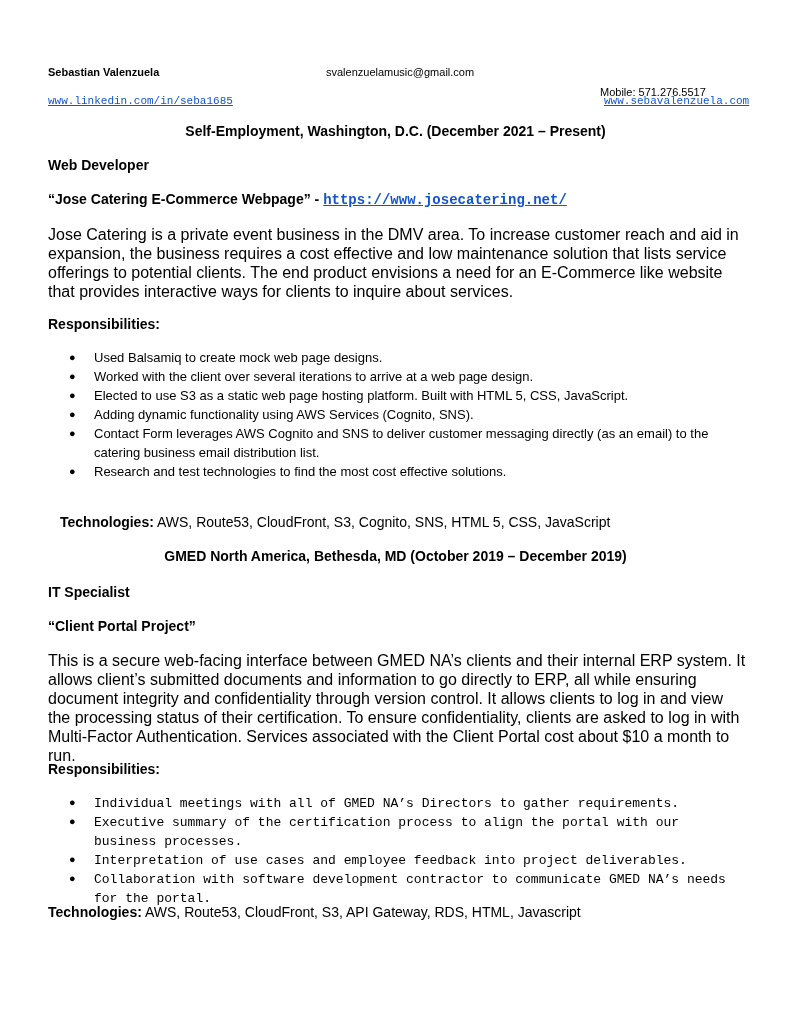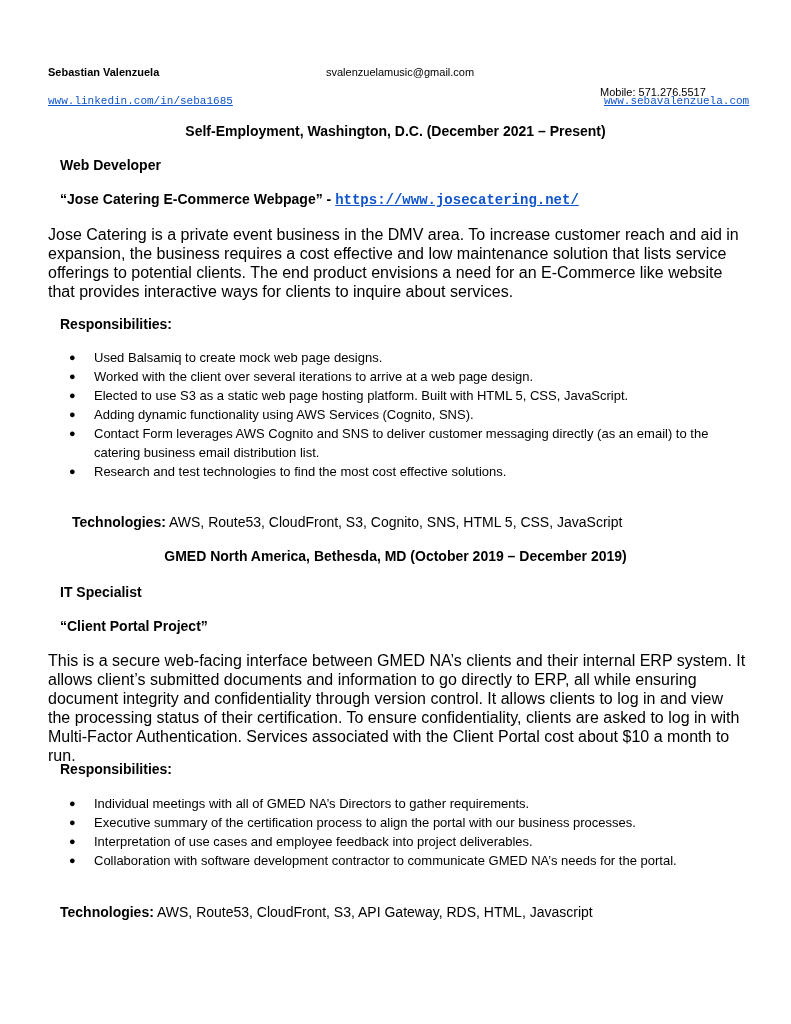--- a/index.html
+++ b/index.html
@@ -4,21 +4,21 @@
 <style>
   html, body { margin: 0; padding: 0; background: #ffffff; }
   body {
     width: 791px; height: 1024px; position: relative; overflow: hidden;
     font-family: "Liberation Sans", sans-serif; color: #000;
   }
   .abs { position: absolute; white-space: nowrap; }
   .hdr { font-size: 11px; }
   .bold { font-weight: bold; }
   a, .link { color: #1155cc; text-decoration: underline; font-family: Liberation Mono, monospace; }
-  .t14 { font-size: 14px; margin-left: 12px; }
+  .t14 { font-size: 14px; }
   .para { position: absolute; left: 48px; width: 700px; font-size: 16px; line-height: 19px; }
   .center { position: absolute; left: 0; width: 791px; text-align: center; font-size: 14px; font-weight: bold; }
   ul.bul { position: absolute; left: 48px; width: 700px; margin: 0; padding: 0; list-style: none; font-size: 13px; line-height: 19px; }
   ul.bul li { position: relative; padding-left: 46px; }
   ul.bul li::before { content: "\25CF"; position: absolute; left: 21px; top: 0; font-size: 11px; }
 </style>
 </head>
 <body>
 
 <div class="abs hdr bold" style="left:48px; top:66px;">Sebastian Valenzuela</div>
@@ -44,21 +44,21 @@
 </ul>
 <div class="abs t14" style="left:60px; top:514px;">
   <span class="bold">Technologies:</span><span> AWS, Route53, CloudFront, S3, Cognito, SNS, HTML 5, CSS, JavaScript</span>
 </div>
 
 <div class="center" style="top:548px;">GMED North America, Bethesda, MD (October 2019 – December 2019)</div>
 <div class="abs t14 bold" style="left:48px; top:584px;">IT Specialist</div>
 <div class="abs t14 bold" style="left:48px; top:618px;">“Client Portal Project”</div>
 <div class="para" style="top:651px;">This is a secure web-facing interface between GMED NA’s clients and their internal ERP system. It allows client’s submitted documents and information to go directly to ERP, all while ensuring document integrity and confidentiality through version control. It allows clients to log in and view the processing status of their certification. To ensure confidentiality, clients are asked to log in with Multi-Factor Authentication. Services associated with the Client Portal cost about $10 a month to run.</div>
 <div class="abs t14 bold" style="left:48px; top:761px;">Responsibilities:</div>
-<ul class="bul" style="top:794px;">
+<ul class="bul" style="top:794px;font-family:Liberation Mono, monospace;">
   <li>Individual meetings with all of GMED NA’s Directors to gather requirements.</li>
   <li>Executive summary of the certification process to align the portal with our business processes.</li>
   <li>Interpretation of use cases and employee feedback into project deliverables.</li>
   <li>Collaboration with software development contractor to communicate GMED NA’s needs for the portal.</li>
 </ul>
 <div class="abs t14" style="left:48px; top:904px;text-align:center;">
   <span class="bold">Technologies:</span><span> AWS, Route53, CloudFront, S3, API Gateway, RDS, HTML, Javascript</span>
 </div>
 
 </body></html>

